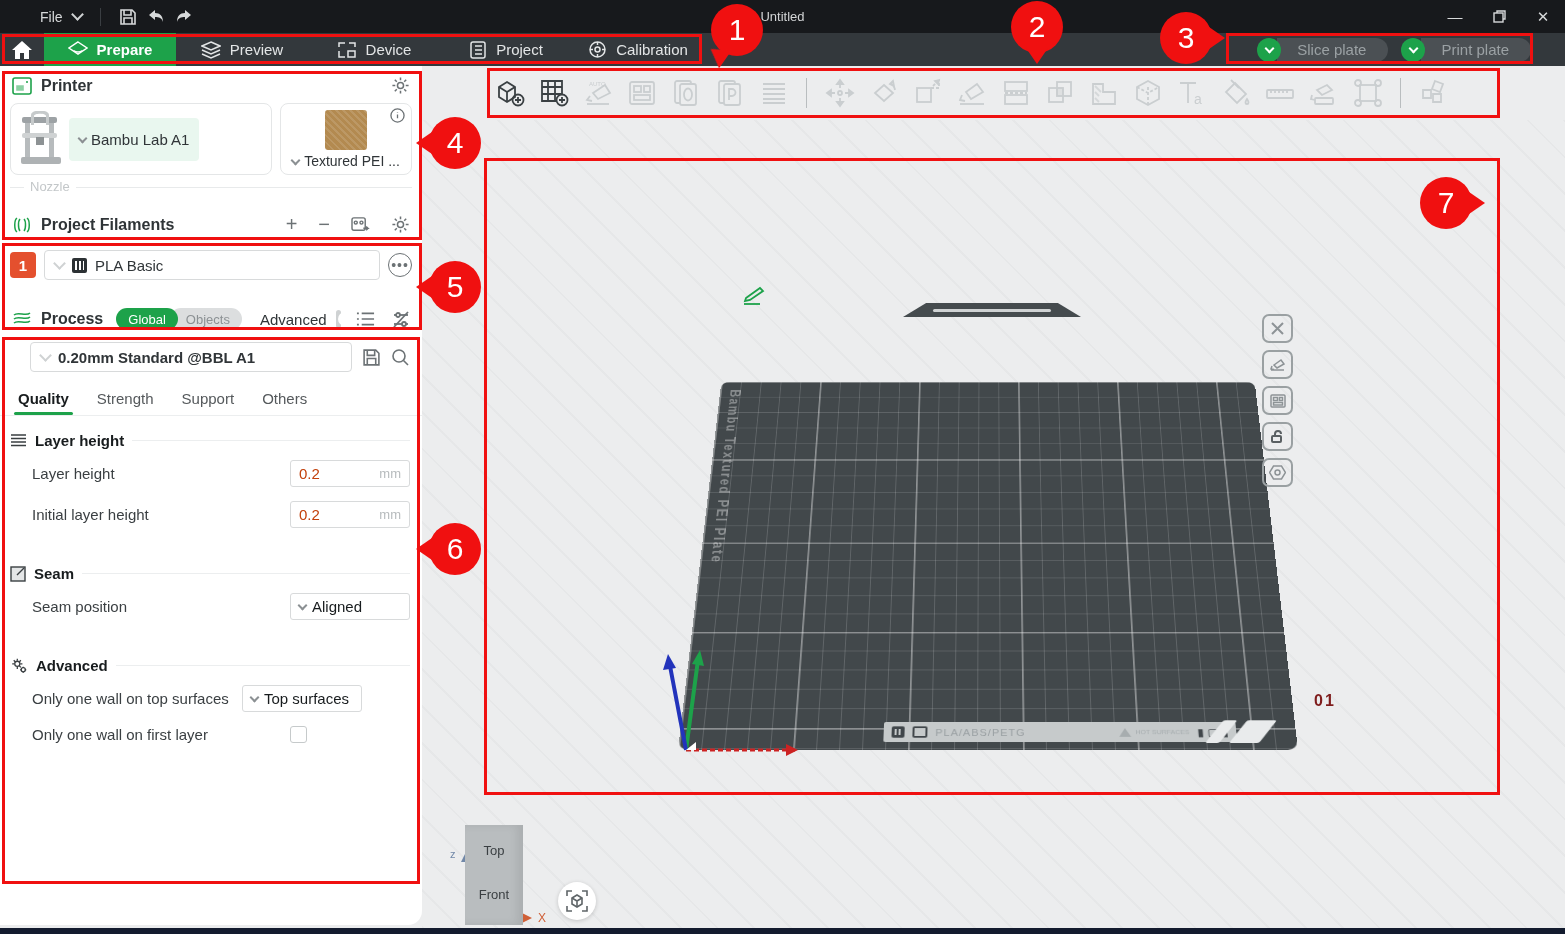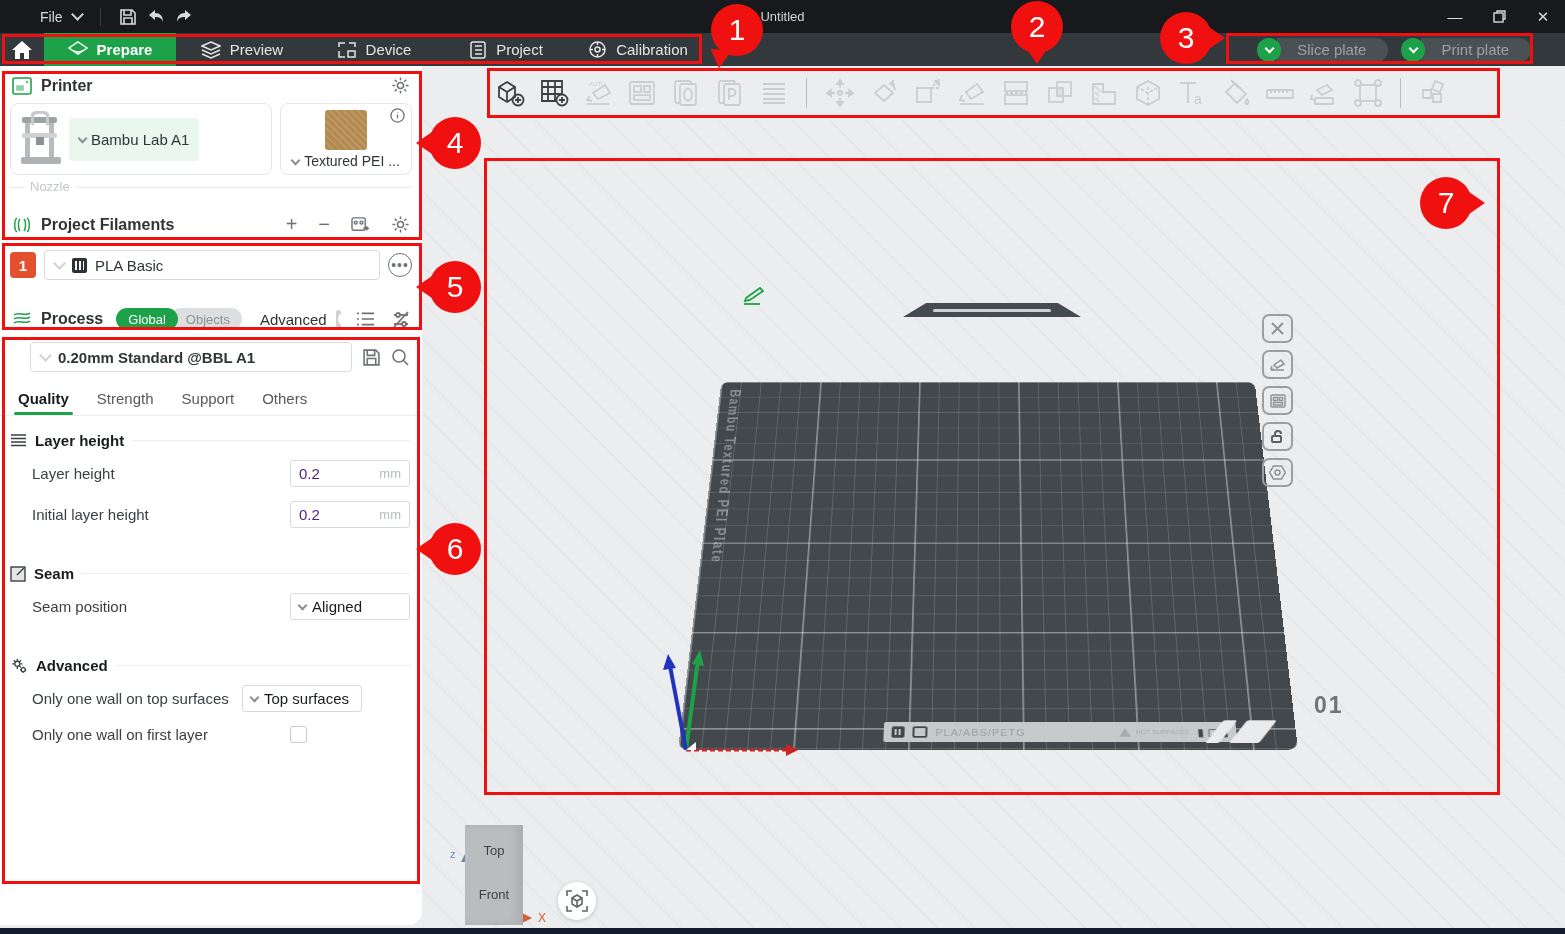--- a/index.html
+++ b/index.html
@@ -105,21 +105,21 @@
   .ptab.active::after { content:""; position:absolute; left:10px; right:10px; bottom:0;
     height:3px; background:#1da24a; border-radius:2px; }
 
   .grp { display:flex; align-items:center; gap:8px; padding:16px 12px 4px 10px; }
   .grp-title { font-size:15px; font-weight:bold; color:#181c1e; white-space:nowrap; }
   .grp-line { flex:1; height:1px; background:#eceeef; }
   .prow { display:flex; align-items:center; padding:7px 12px 7px 32px; }
   .prow .lab { flex:1; font-size:15px; color:#3a3f42; padding-right:8px; }
   .vbox { width:120px; height:27px; border:1px solid #d8dadb; border-radius:3px;
     display:flex; align-items:center; padding:0 8px; background:#fff; }
-  .vbox input { border:none; outline:none; width:60px; font-size:15px; color:#4c1d95;
+  .vbox input { border:none; outline:none; width:60px; font-size:15px; color:#c2410c;
     font-family:"Liberation Sans", sans-serif; background:transparent; }
   .unit { margin-left:auto; color:#b7bbbd; font-size:13px; }
   .vdd { width:120px; height:27px; border:1px solid #d8dadb; border-radius:3px; display:flex;
     align-items:center; gap:6px; padding:0 8px; font-size:15px; color:#181c1e; background:#fff;}
   .vdd .chev { width:7px; height:7px; border-color:#8b9093; margin-top:-2px; }
   .checkbox { width:17px; height:17px; border:1px solid #c6cacb; border-radius:3px; background:#fff; }
 
   
   .viewport-bg { position:absolute; left:422px; top:120px; width:1143px; height:808px;
     background:repeating-linear-gradient(45deg, rgba(120,125,128,.05) 0 2px, transparent 2px 26px); }
@@ -147,22 +147,22 @@
   .warn-tri { width:0; height:0; border-left:6px solid transparent; border-right:6px solid transparent;
     border-bottom:10px solid #a7adaf; }
   .strip-icons { display:flex; align-items:center; gap:5px; color:#40464a; font-size:12px; }
   .corner-marks { position:absolute; right:28px; bottom:8px; display:flex; gap:10px; }
   .cm { width:30px; height:26px; background:#e9ebec; transform:skewX(-38deg); border-radius:2px;}
   .cm.small { width:14px; }
   .plate-handle { position:absolute; left:903px; top:303px; width:178px; height:14px;
     background:#454b4e; clip-path:polygon(0 100%, 13% 0, 87% 0, 100% 100%); z-index:2;}
   .plate-handle::after { content:""; position:absolute; left:30px; right:30px; top:6px;
     height:3px; background:#cfd2d3; border-radius:2px; }
-  .plate-number { position:absolute; left:1314px; top:692px; font-size:23px; font-weight:bold;
-    color:#737373; letter-spacing:2px; z-index:2; }
+  .plate-number { position:absolute; left:1314px; top:692px; font-size:16px; font-weight:bold;
+    color:#7f1d1d; letter-spacing:2px; z-index:2; }
   .pencil { position:absolute; left:742px; top:284px; z-index:2; }
   .side-tools { position:absolute; left:1262px; top:314px; display:flex; flex-direction:column;
     gap:7px; z-index:2; }
   .st-btn { width:31px; height:29px; border:2px solid #9aa0a2; border-radius:7px; background:transparent;
     display:flex; align-items:center; justify-content:center; color:#8d9396; }
   .axes { position:absolute; left:648px; top:638px; z-index:2; }
 
   
   .navcube { position:absolute; left:448px; top:820px; z-index:4; }
   .nc-box { position:absolute; left:17px; top:5px; width:58px; height:100px; background:#b9bdbf;

